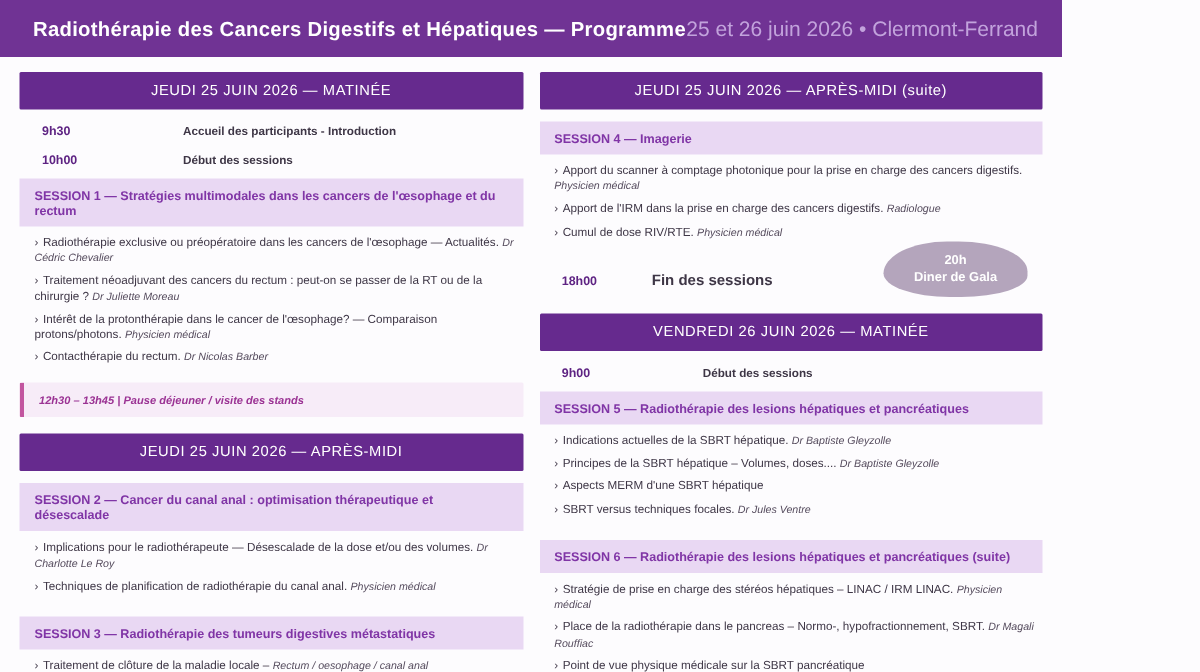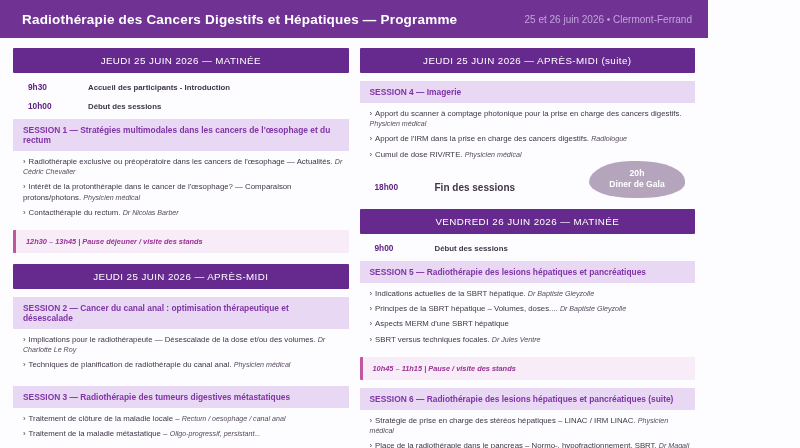--- a/index.html
+++ b/index.html
@@ -7,26 +7,26 @@
     --pause-bg:#f7ecf8; --pause-border:#c2559f; --pause-text:#9b3394;
     --time-color:#5e2383; --text-color:#3e3646; --speaker-color:#554b5d;
     --badge-bg:#b4a5bc; --meta-color:#c2a3dc; --page-bg:#fdfcfe;
   }
   *{box-sizing:border-box;margin:0;padding:0;}
   html,body{width:800px;height:448px;}
   body{font-family:"Liberation Sans", sans-serif;background:var(--page-bg);}
   .page{width:708px;height:448px;overflow:hidden;background:var(--page-bg);}
   .topbar{height:38px;background:var(--header-bg);display:flex;align-items:center;justify-content:space-between;padding:0 16px 0 22px;}
   .topbar .title{color:#ffffff;font-weight:bold;font-size:13.5px;letter-spacing:.2px;}
-  .topbar .meta{color:var(--meta-color);font-size:10px;}
+  .topbar .meta{color:var(--meta-color);font-size:14px;}
   .columns{display:flex;gap:11px;padding:10px 13px 0 13px;}
   .col{flex:1;min-width:0;display:flex;flex-direction:column;}
   .day-band{background:var(--band-bg);color:#fff;font-weight:normal;font-size:9.8px;text-align:center;padding:7px 4px;letter-spacing:.4px;border-radius:1px;}
   .day-band.mt{margin-top:11px;}
-  .time-row{display:flex;align-items:baseline;padding-left:15px;margin-top:9px;font-size:8px;}
+  .time-row{display:flex;align-items:baseline;padding-left:15px;margin-top:9px;font-size:8px;gap:34px;}
   .time-row .time{width:60px;flex:0 0 60px;font-weight:bold;color:var(--time-color);font-size:8.3px;}
   .time-row .tlabel{color:var(--text-color);font-weight:bold;font-size:7.8px;}
   .session-band{background:var(--session-bg);color:var(--session-text);font-weight:bold;font-size:8.4px;padding:6px 10px;margin-top:8px;border-radius:0;}
   ul.bullets{list-style:none;margin:6px 0 2px 0;padding:0 4px 0 10px;}
   ul.bullets li{font-size:7.8px;color:var(--text-color);margin:0 0 5px 0;line-height:1.3;}
   ul.bullets li .chev{color:var(--text-color);margin-right:3px;}
   .speaker{font-style:italic;font-size:7.1px;color:var(--speaker-color);}
   .pause{background:var(--pause-bg);border-left:3px solid var(--pause-border);color:var(--pause-text);font-weight:bold;font-style:italic;font-size:7.4px;padding:7px 10px;margin-top:5px;border-radius:1px;}
   .end-row{display:flex;align-items:center;padding-left:15px;margin-top:10px;font-size:8px;position:relative;}
   .end-row .time{width:60px;flex:0 0 60px;font-weight:bold;color:var(--time-color);font-size:8.3px;}
@@ -53,20 +53,21 @@
         <span class="tlabel">Accueil des participants - Introduction</span>
       </div>
       <div class="time-row">
         <span class="time">10h00</span>
         <span class="tlabel">Début des sessions</span>
       </div>
 
       <div class="session-band">SESSION 1 — Stratégies multimodales dans les cancers de l'œsophage et du rectum</div>
       <ul class="bullets">
         <li><span class="chev">›</span><span>Radiothérapie exclusive ou préopératoire dans les cancers de l'œsophage — Actualités.</span> <span class="speaker">Dr Cédric Chevalier</span></li>
+        <li><span class="chev">›</span><span>Traitement néoadjuvant des cancers du rectum : peut-on se passer de la RT ou de la chirurgie ?</span> <span class="speaker">Dr Juliette Moreau</span></li>
         <li><span class="chev">›</span><span>Intérêt de la protonthérapie dans le cancer de l'œsophage? — Comparaison protons/photons.</span> <span class="speaker">Physicien médical</span></li>
         <li><span class="chev">›</span><span>Contacthérapie du rectum.</span> <span class="speaker">Dr Nicolas Barber</span></li>
       </ul>
 
       <div class="pause">12h30 – 13h45   |   Pause déjeuner / visite des stands</div>
 
       <div class="day-band mt">JEUDI 25 JUIN 2026 — APRÈS-MIDI</div>
 
       <div class="session-band">SESSION 2 — Cancer du canal anal : optimisation thérapeutique et désescalade</div>
       <ul class="bullets">
@@ -109,21 +110,20 @@
       </div>
 
       <div class="session-band">SESSION 5 — Radiothérapie des lesions hépatiques et pancréatiques</div>
       <ul class="bullets">
         <li><span class="chev">›</span><span>Indications actuelles de la SBRT hépatique.</span> <span class="speaker">Dr Baptiste Gleyzolle</span></li>
         <li><span class="chev">›</span><span>Principes de la SBRT hépatique – Volumes, doses....</span> <span class="speaker">Dr Baptiste Gleyzolle</span></li>
         <li><span class="chev">›</span><span>Aspects MERM d'une SBRT hépatique</span> <span class="speaker"></span></li>
         <li><span class="chev">›</span><span>SBRT versus techniques focales.</span> <span class="speaker">Dr Jules Ventre</span></li>
       </ul>
 
-      <div class="pause">10h45 – 11h15   |   Pause / visite des stands</div>
 
       <div class="session-band">SESSION 6 — Radiothérapie des lesions hépatiques et pancréatiques (suite)</div>
       <ul class="bullets">
         <li><span class="chev">›</span><span>Stratégie de prise en charge des stéréos hépatiques – LINAC / IRM LINAC.</span> <span class="speaker">Physicien médical</span></li>
         <li><span class="chev">›</span><span>Place de la radiothérapie dans le pancreas – Normo-, hypofractionnement, SBRT.</span> <span class="speaker">Dr Magali Rouffiac</span></li>
         <li><span class="chev">›</span><span>Point de vue physique médicale sur la SBRT pancréatique</span> <span class="speaker"></span></li>
       </ul>
 
     </section>
 

